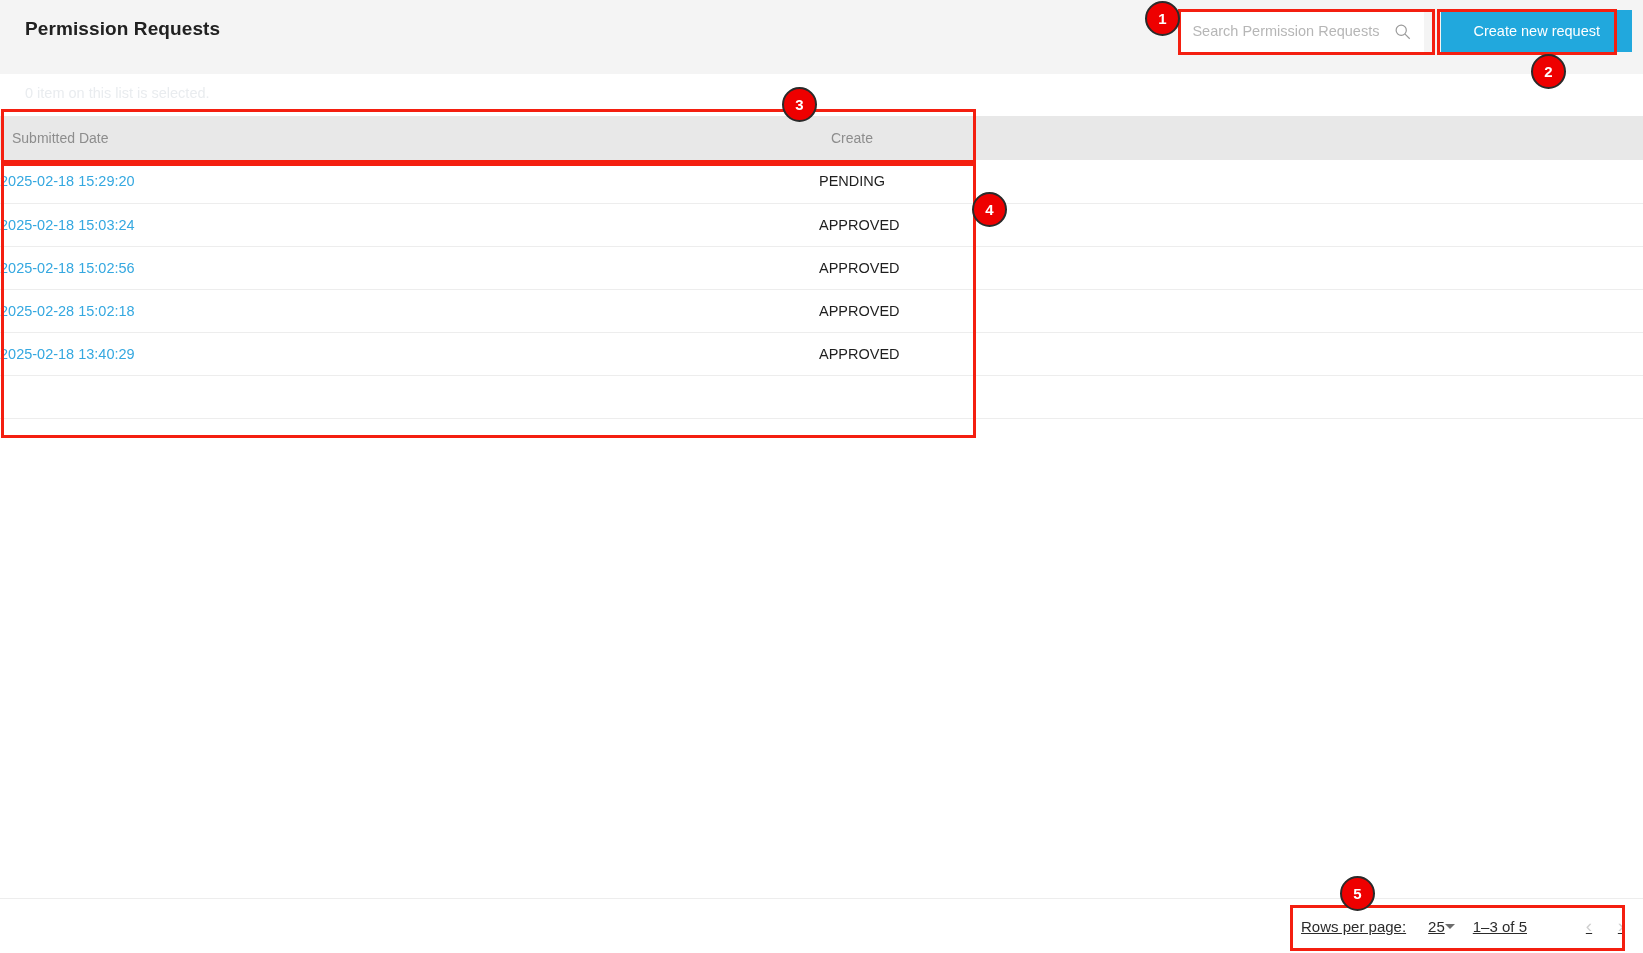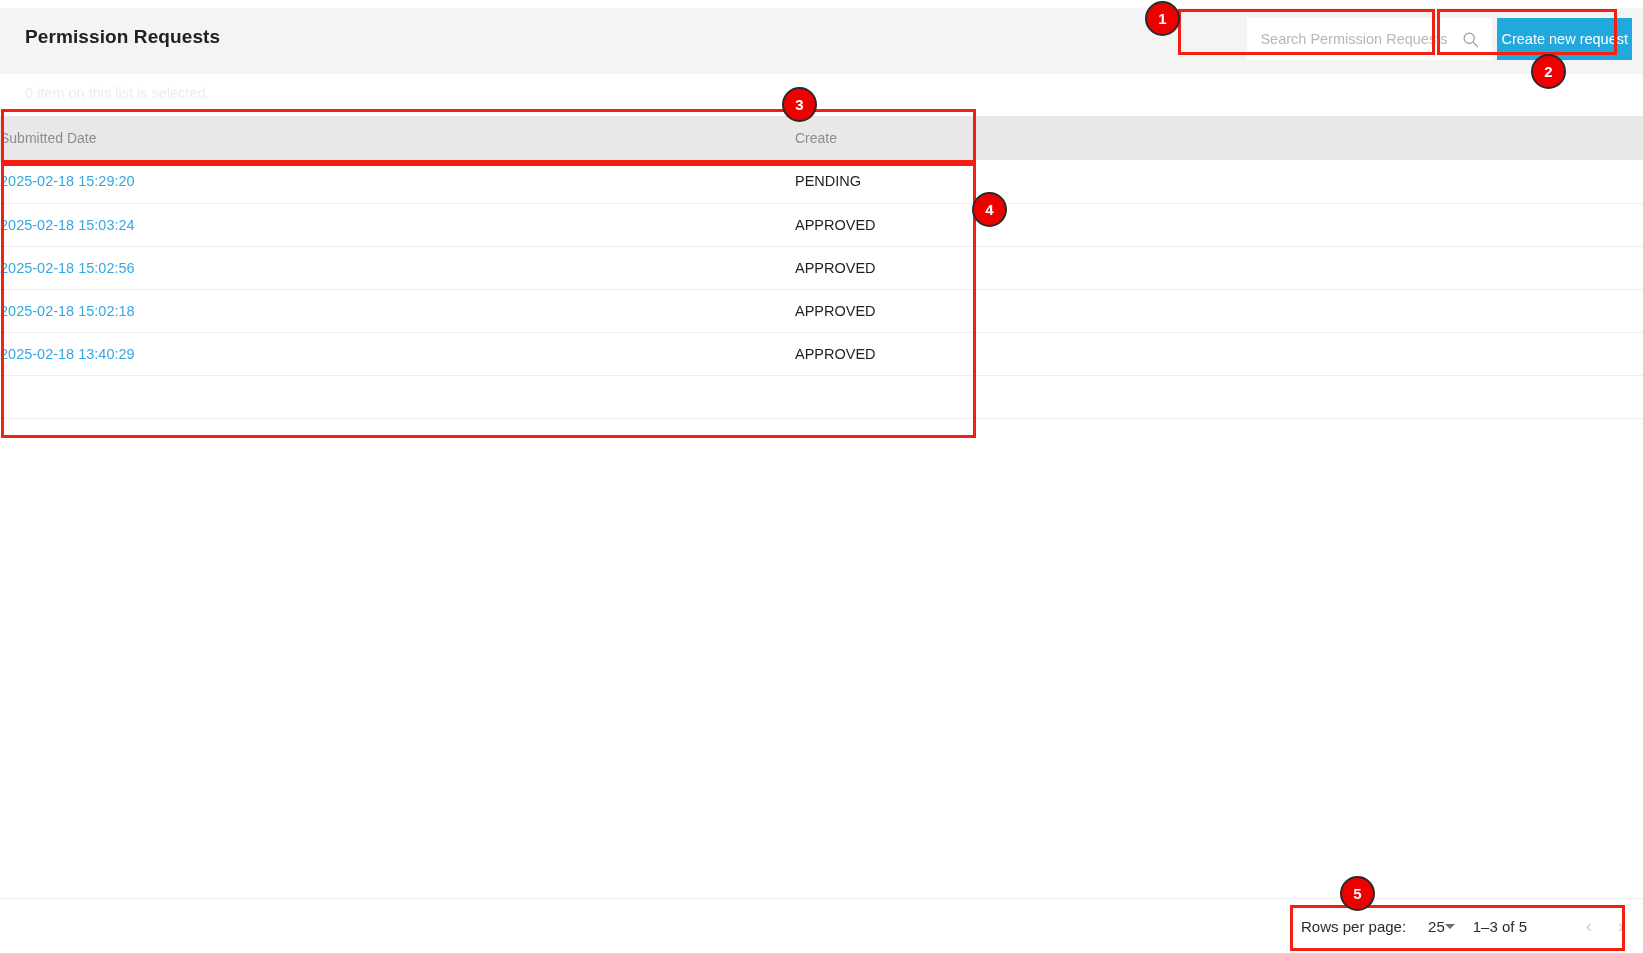--- a/index.html
+++ b/index.html
@@ -14,21 +14,21 @@
     overflow: hidden;
     font-family: "Liberation Sans", sans-serif;
     color: #2b2b2b;
     -webkit-font-smoothing: antialiased;
   }
 
   
   .app-header {
     position: absolute;
     left: 0;
-    top: 8px;
+    top: 0;
     width: 1643px;
     height: 74px;
     background: #f4f4f4;
     box-sizing: border-box;
   }
   .page-title {
     position: absolute;
     left: 25px;
     top: 18px;
     font-size: 19px;
@@ -69,22 +69,22 @@
   .search-icon {
     position: absolute;
     right: 12px;
     top: 12px;
     width: 17px;
     height: 17px;
     color: #9a9a9a;
   }
   .btn-primary {
     height: 42px;
-    margin-left: 5px;
-    padding: 0 4px;
+    margin-left: 17px;
+    padding: 0 32px;
     background: #21a8dd;
     border: none;
     color: #ffffff;
     font-family: "Liberation Sans", sans-serif;
     font-size: 14.5px;
     cursor: pointer;
     white-space: nowrap;
     display: flex;
     align-items: center;
     justify-content: center;
@@ -122,21 +122,21 @@
   }
   table.data-table thead tr {
     background: #e8e8e8;
     height: 44px;
   }
   table.data-table thead th {
     text-align: left;
     font-weight: normal;
     font-size: 14px;
     color: #8d8d8d;
-    padding: 0;
+    padding: 12px;
     vertical-align: middle;
   }
   th.col-date, td.col-date { width: 795px; padding-left: 12px; }
   th.col-status, td.col-status { width: 140px; padding-left: 0px; }
   th.col-rest, td.col-rest { width: 708px; }
 
   table.data-table tbody tr {
     height: 43px;
     background: #ffffff;
     border-bottom: 1px solid #ededed;
@@ -166,20 +166,21 @@
   }
   .paginator {
     position: absolute;
     right: 6px;
     top: 0;
     height: 54px;
     display: flex;
     align-items: center;
     font-size: 15px;
     color: #2b2b2b;
+    text-decoration: underline;
   }
   .rpp-label { margin-right: 22px; }
   .rpp-value { }
   .rpp-caret {
     width: 0; height: 0;
     border-left: 5px solid transparent;
     border-right: 5px solid transparent;
     border-top: 5px solid #6d6d6d;
     margin-right: 18px;
     cursor: pointer;
@@ -272,21 +273,21 @@
       </tr>
       <tr>
         <td class="col-date">
           <a href="#">2025-02-18 15:02:56</a>
         </td>
         <td class="col-status">APPROVED</td>
         <td class="col-rest"></td>
       </tr>
       <tr>
         <td class="col-date">
-          <a href="#">2025-02-18 15:02:18</a>
+          <a href="#">2025-02-28 15:02:18</a>
         </td>
         <td class="col-status">APPROVED</td>
         <td class="col-rest"></td>
       </tr>
       <tr>
         <td class="col-date">
           <a href="#">2025-02-18 13:40:29</a>
         </td>
         <td class="col-status">APPROVED</td>
         <td class="col-rest"></td>

